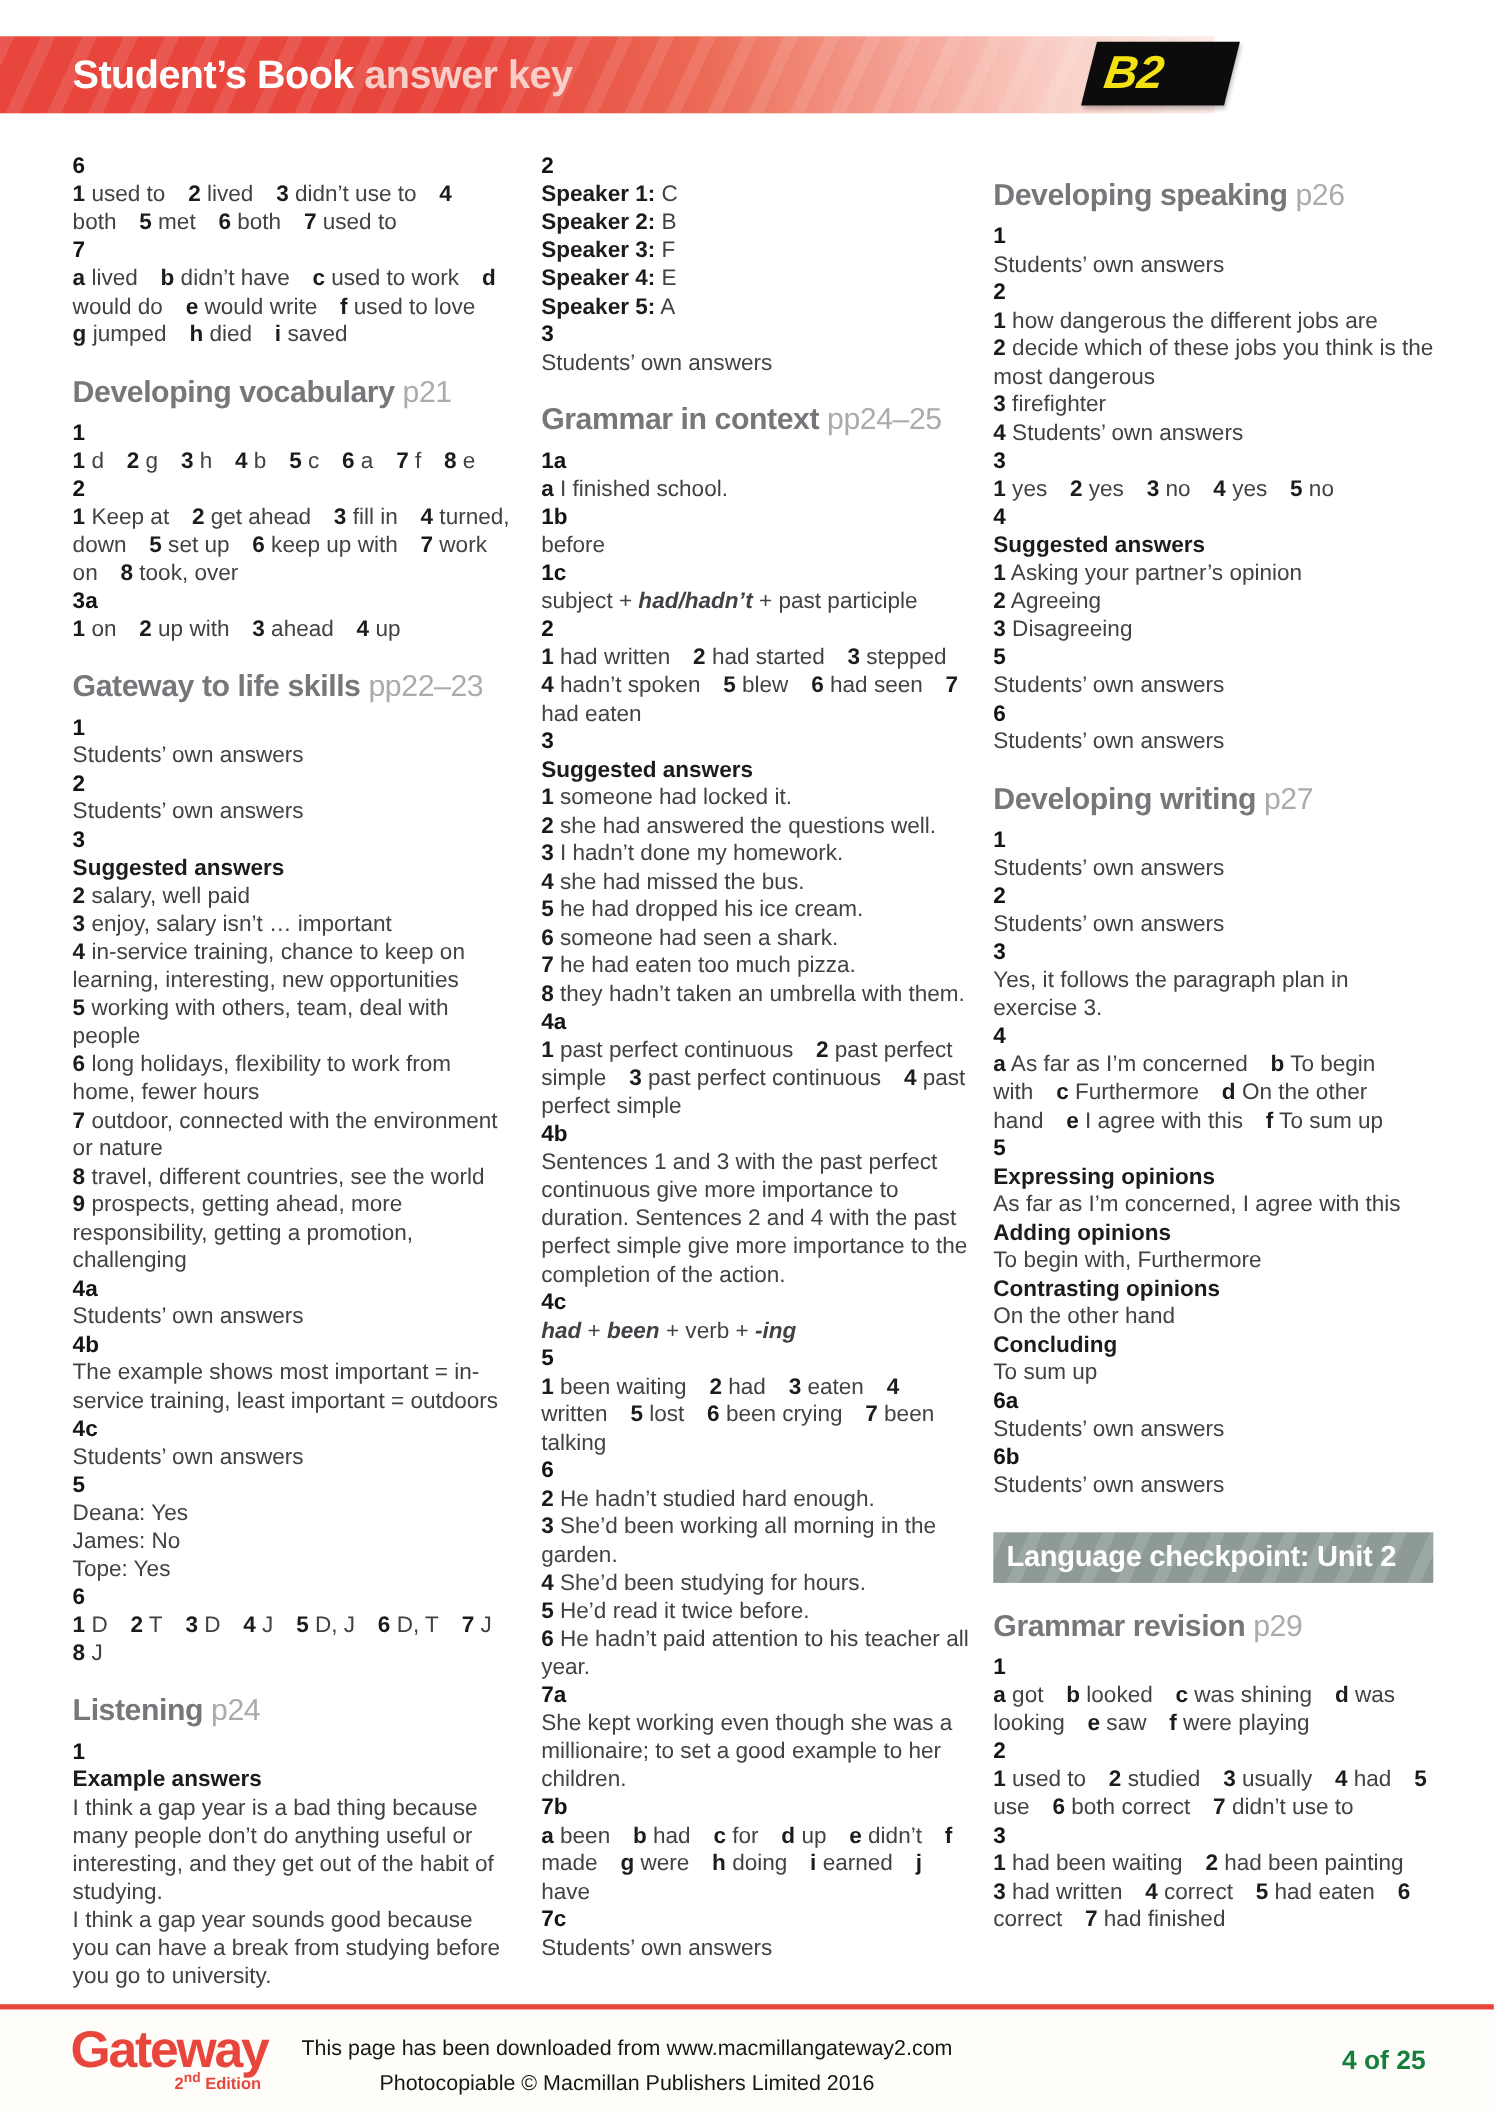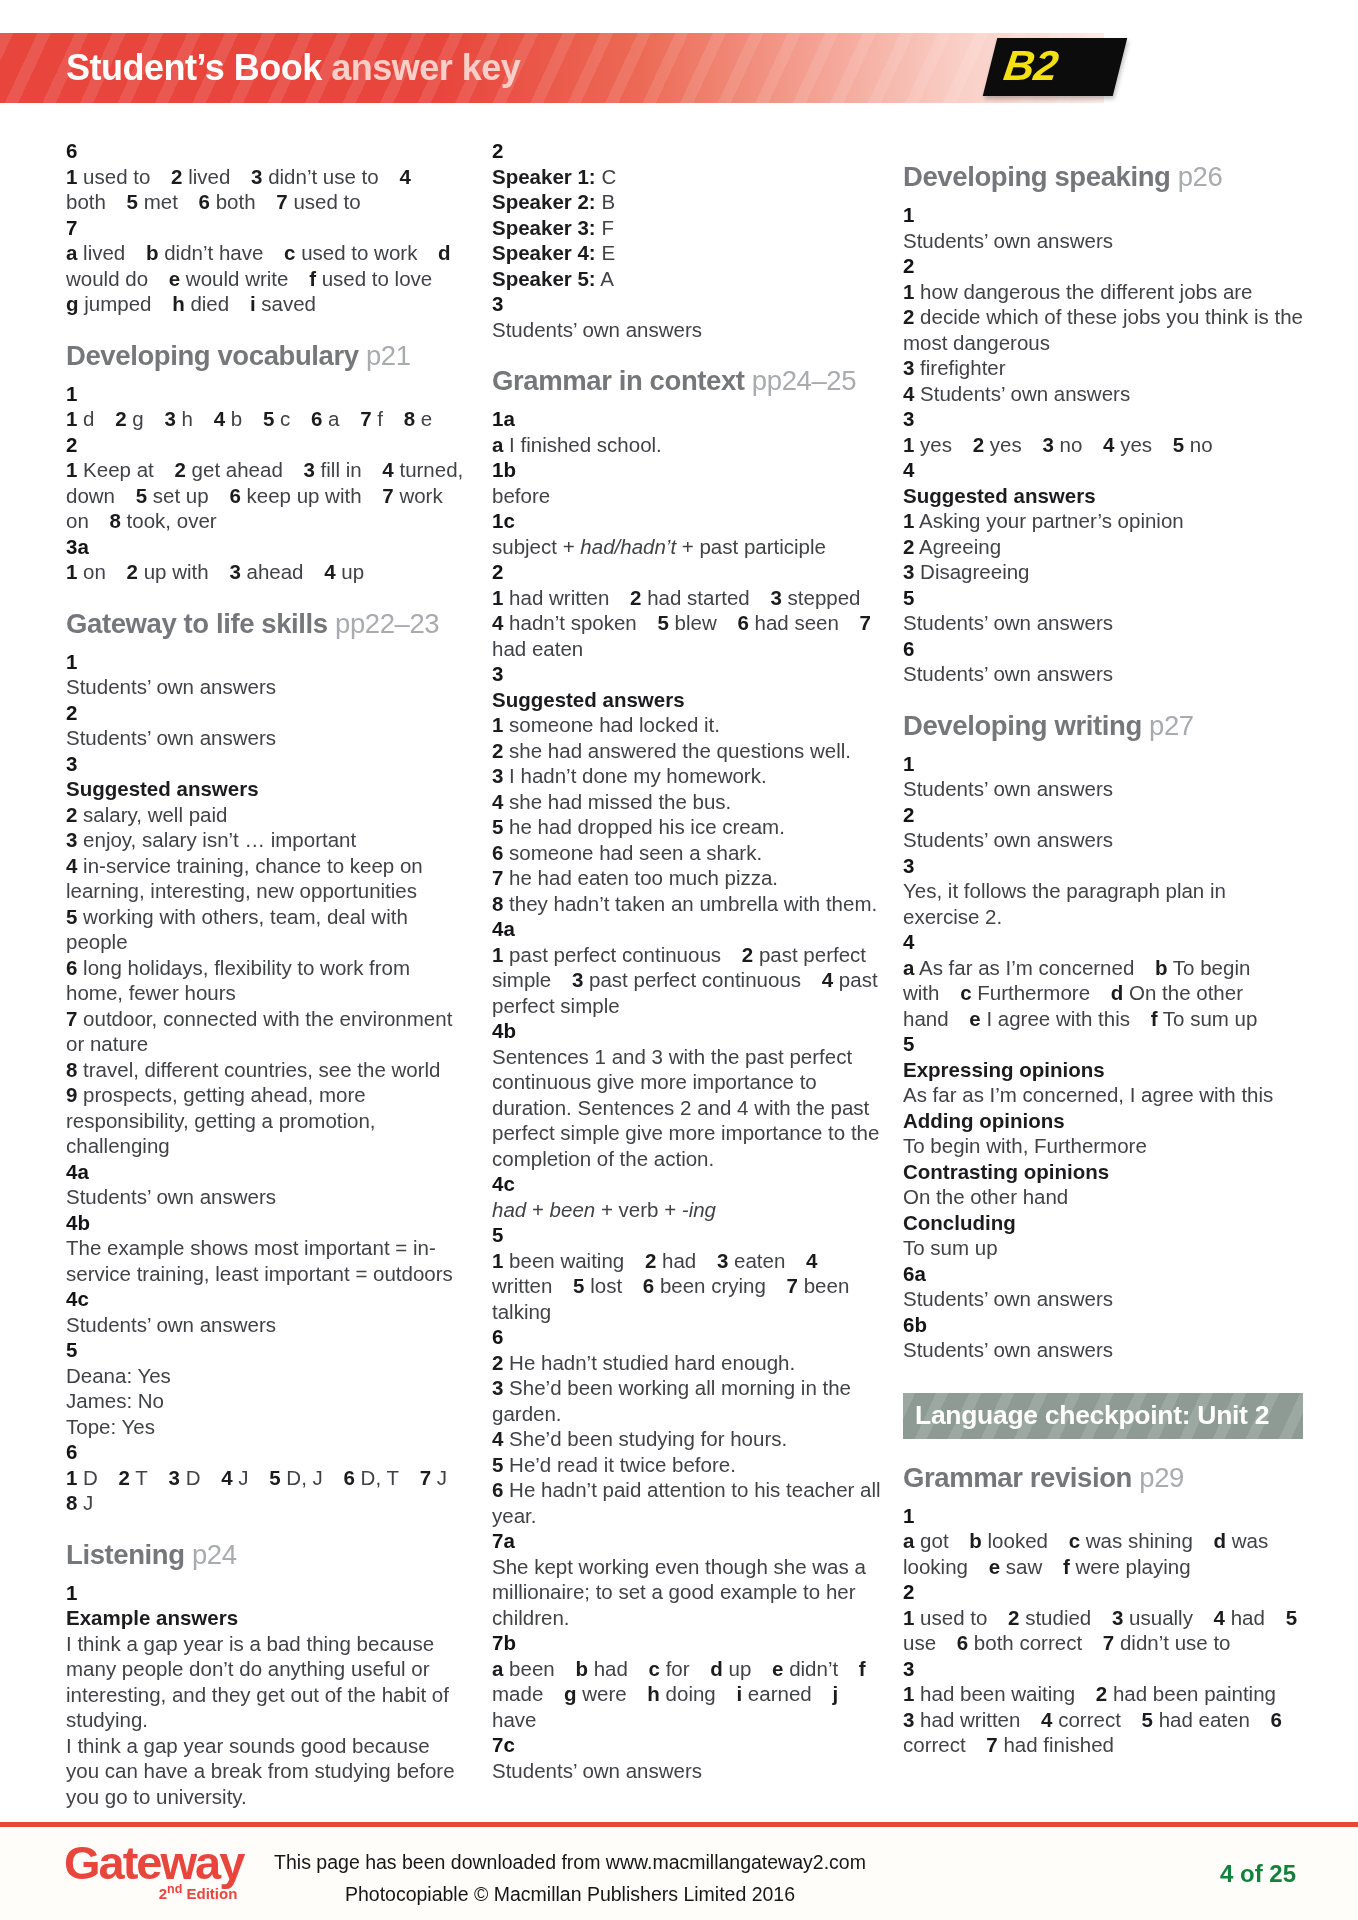--- a/index.html
+++ b/index.html
@@ -46,21 +46,21 @@
     font-size:21.5px; line-height:25.5px; font-weight:bold; color:#141416;
     margin:5px 0 1px 0;
   }
   .col h2 {
     margin:23px 0 9px 0; font-size:27.5px; line-height:32px;
     font-weight:bold; color:#76777a; letter-spacing:-0.4px;
   }
   .pageref { font-weight:normal; color:#a9abae; }
   .pairs .it { margin-right:15px; }
   .bold-line { font-weight:bold; color:#1c1c1e; }
-  .i { font-style:italic; }
+  .i { font-style:italic;font-weight:bold; }
   .banner {
     margin:30px 0 12px 0; padding:7px 12px 8px 12px;
     background:#8d9b94;
     background-image:repeating-linear-gradient(115deg, rgba(255,255,255,0.13) 0 11px, rgba(255,255,255,0) 11px 30px);
     color:#ffffff; font-weight:bold; font-size:26.5px; line-height:31px;
     letter-spacing:-0.3px;
   }
   
   .footer-rule { position:absolute; left:0; top:1822px; width:1358px; height:5px; background:#e8463d; }
   .footer-area { position:absolute; left:0; top:1827px; width:1358px; height:93px; background:#fefdf9; }
@@ -203,21 +203,21 @@
     <p class="ex">5</p>
     <p>Students’ own answers</p>
     <p class="ex">6</p>
     <p>Students’ own answers</p>
     <h2><span>Developing writing</span> <span class="pageref">p27</span></h2>
     <p class="ex">1</p>
     <p>Students’ own answers</p>
     <p class="ex">2</p>
     <p>Students’ own answers</p>
     <p class="ex">3</p>
-    <p>Yes, it follows the paragraph plan in exercise 2.</p>
+    <p>Yes, it follows the paragraph plan in exercise 3.</p>
     <p class="ex">4</p>
     <p class="pairs"><span class="it"><b>a</b><span> As far as I’m concerned</span></span> <span class="it"><b>b</b><span> To begin with</span></span> <span class="it"><b>c</b><span> Furthermore</span></span> <span class="it"><b>d</b><span> On the other hand</span></span> <span class="it"><b>e</b><span> I agree with this</span></span> <span class="it"><b>f</b><span> To sum up</span></span> </p>
     <p class="ex">5</p>
     <p class="bold-line">Expressing opinions</p>
     <p>As far as I’m concerned, I agree with this</p>
     <p class="bold-line">Adding opinions</p>
     <p>To begin with, Furthermore</p>
     <p class="bold-line">Contrasting opinions</p>
     <p>On the other hand</p>
     <p class="bold-line">Concluding</p>

